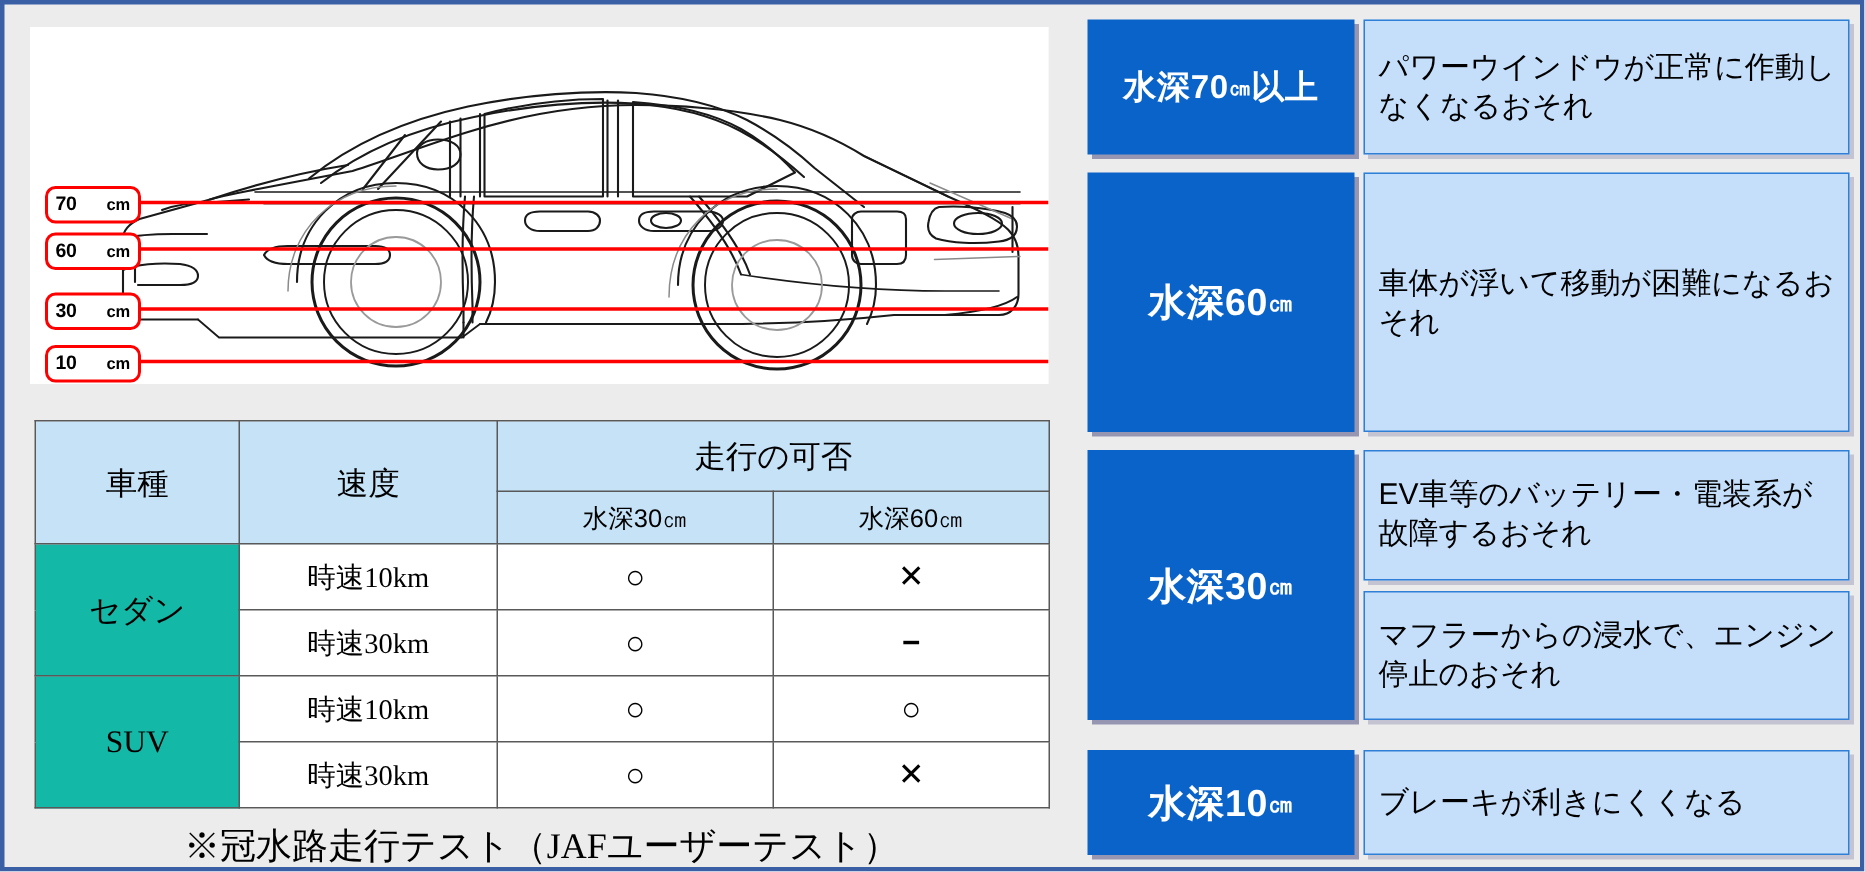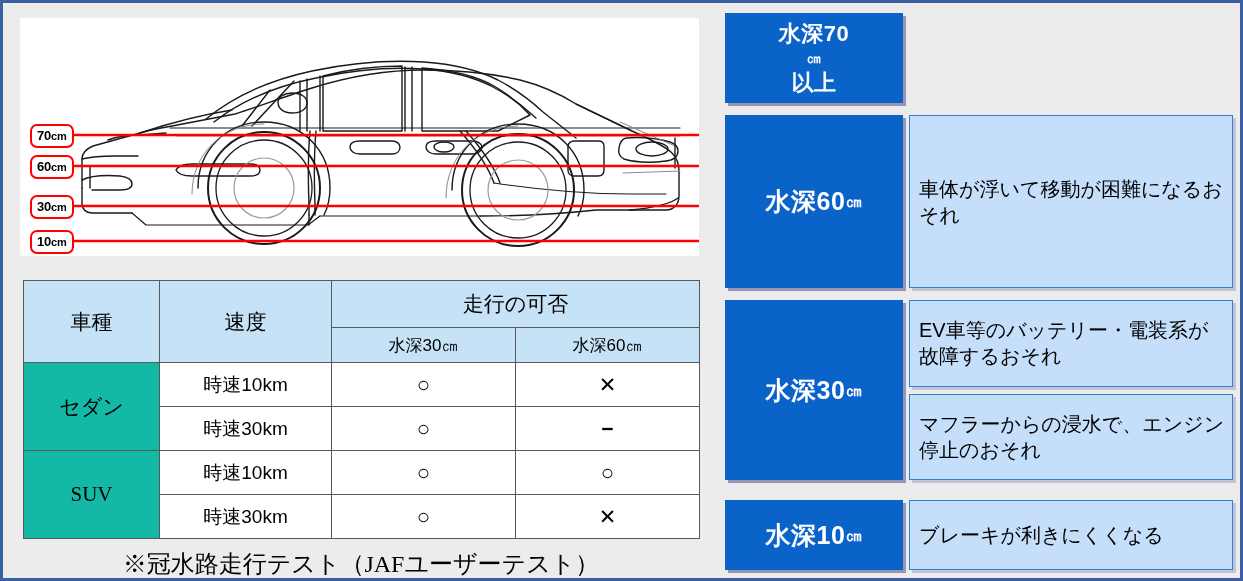--- a/index.html
+++ b/index.html
@@ -55,21 +55,21 @@
     border-radius: 7px;
     color: #000000;
     font-weight: bold;
     font-size: 13px;
     line-height: 1;
     padding: 3px 5px 4px 5px;
     letter-spacing: -0.2px;
     white-space: nowrap;
     z-index: 5;
   }
-  .depth-tag .unit { font-size: 11px; }
+  .depth-tag .unit { font-size: 11px; padding-left: 20px; }
 
   
   .table-wrap {
     position: absolute;
     left: 3px;
     top: 262px;
     width: 800px;
   }
   table.jt {
     border-collapse: collapse;
@@ -96,21 +96,21 @@
     height: 32px;
   }
   .veh {
     background: #14b8a6;
     font-size: 21px;
     font-family: "Liberation Serif", "DejaVu Serif", serif;
   }
   .spd {
     background: #ffffff;
     font-size: 19px;
-    font-family: Liberation Sans, sans-serif;
+    font-family: Liberation Serif, serif;
     height: 41px;
   }
   .mark {
     background: #ffffff;
     font-size: 22px;
     height: 41px;
   }
   .mark.x { font-weight: bold; font-size: 21px; }
   .mark.dash { font-weight: bold; font-size: 21px; }
 
@@ -145,21 +145,21 @@
     display: flex;
     align-items: center;
     justify-content: center;
     color: #ffffff;
     font-weight: bold;
     font-size: 25px;
     letter-spacing: 0.5px;
     box-sizing: border-box;
   }
   .depth-label .unit { font-size: 17px; letter-spacing: 0; }
-  .depth-label.small { font-size: 22px; flex-direction: column; }
+  .depth-label.small { font-size: 22px; }
   .depth-label.small .unit { font-size: 15px; }
 
   .risk-col {
     flex: 1 1 auto;
     display: flex;
     flex-direction: column;
     gap: 7px;
   }
   .risk-box {
     background: #c5dffb;
@@ -351,20 +351,23 @@
   </div>
 
   <div class="right-col">
 
     <div class="depth-group" style="top:0px; height:90px;">
       <div class="depth-label small">
         <span>水深70</span>
           <span class="unit">㎝</span>
           <span>以上</span>
       </div>
+      <div class="risk-col">
+        <div class="risk-box">パワーウインドウが正常に作動しなくなるおそれ</div>
+      </div>
     </div>
 
     <div class="depth-group" style="top:102px; height:173px;">
       <div class="depth-label">
         <span>水深60</span>
           <span class="unit">㎝</span>
       </div>
       <div class="risk-col">
         <div class="risk-box">車体が浮いて移動が困難になるおそれ</div>
       </div>

